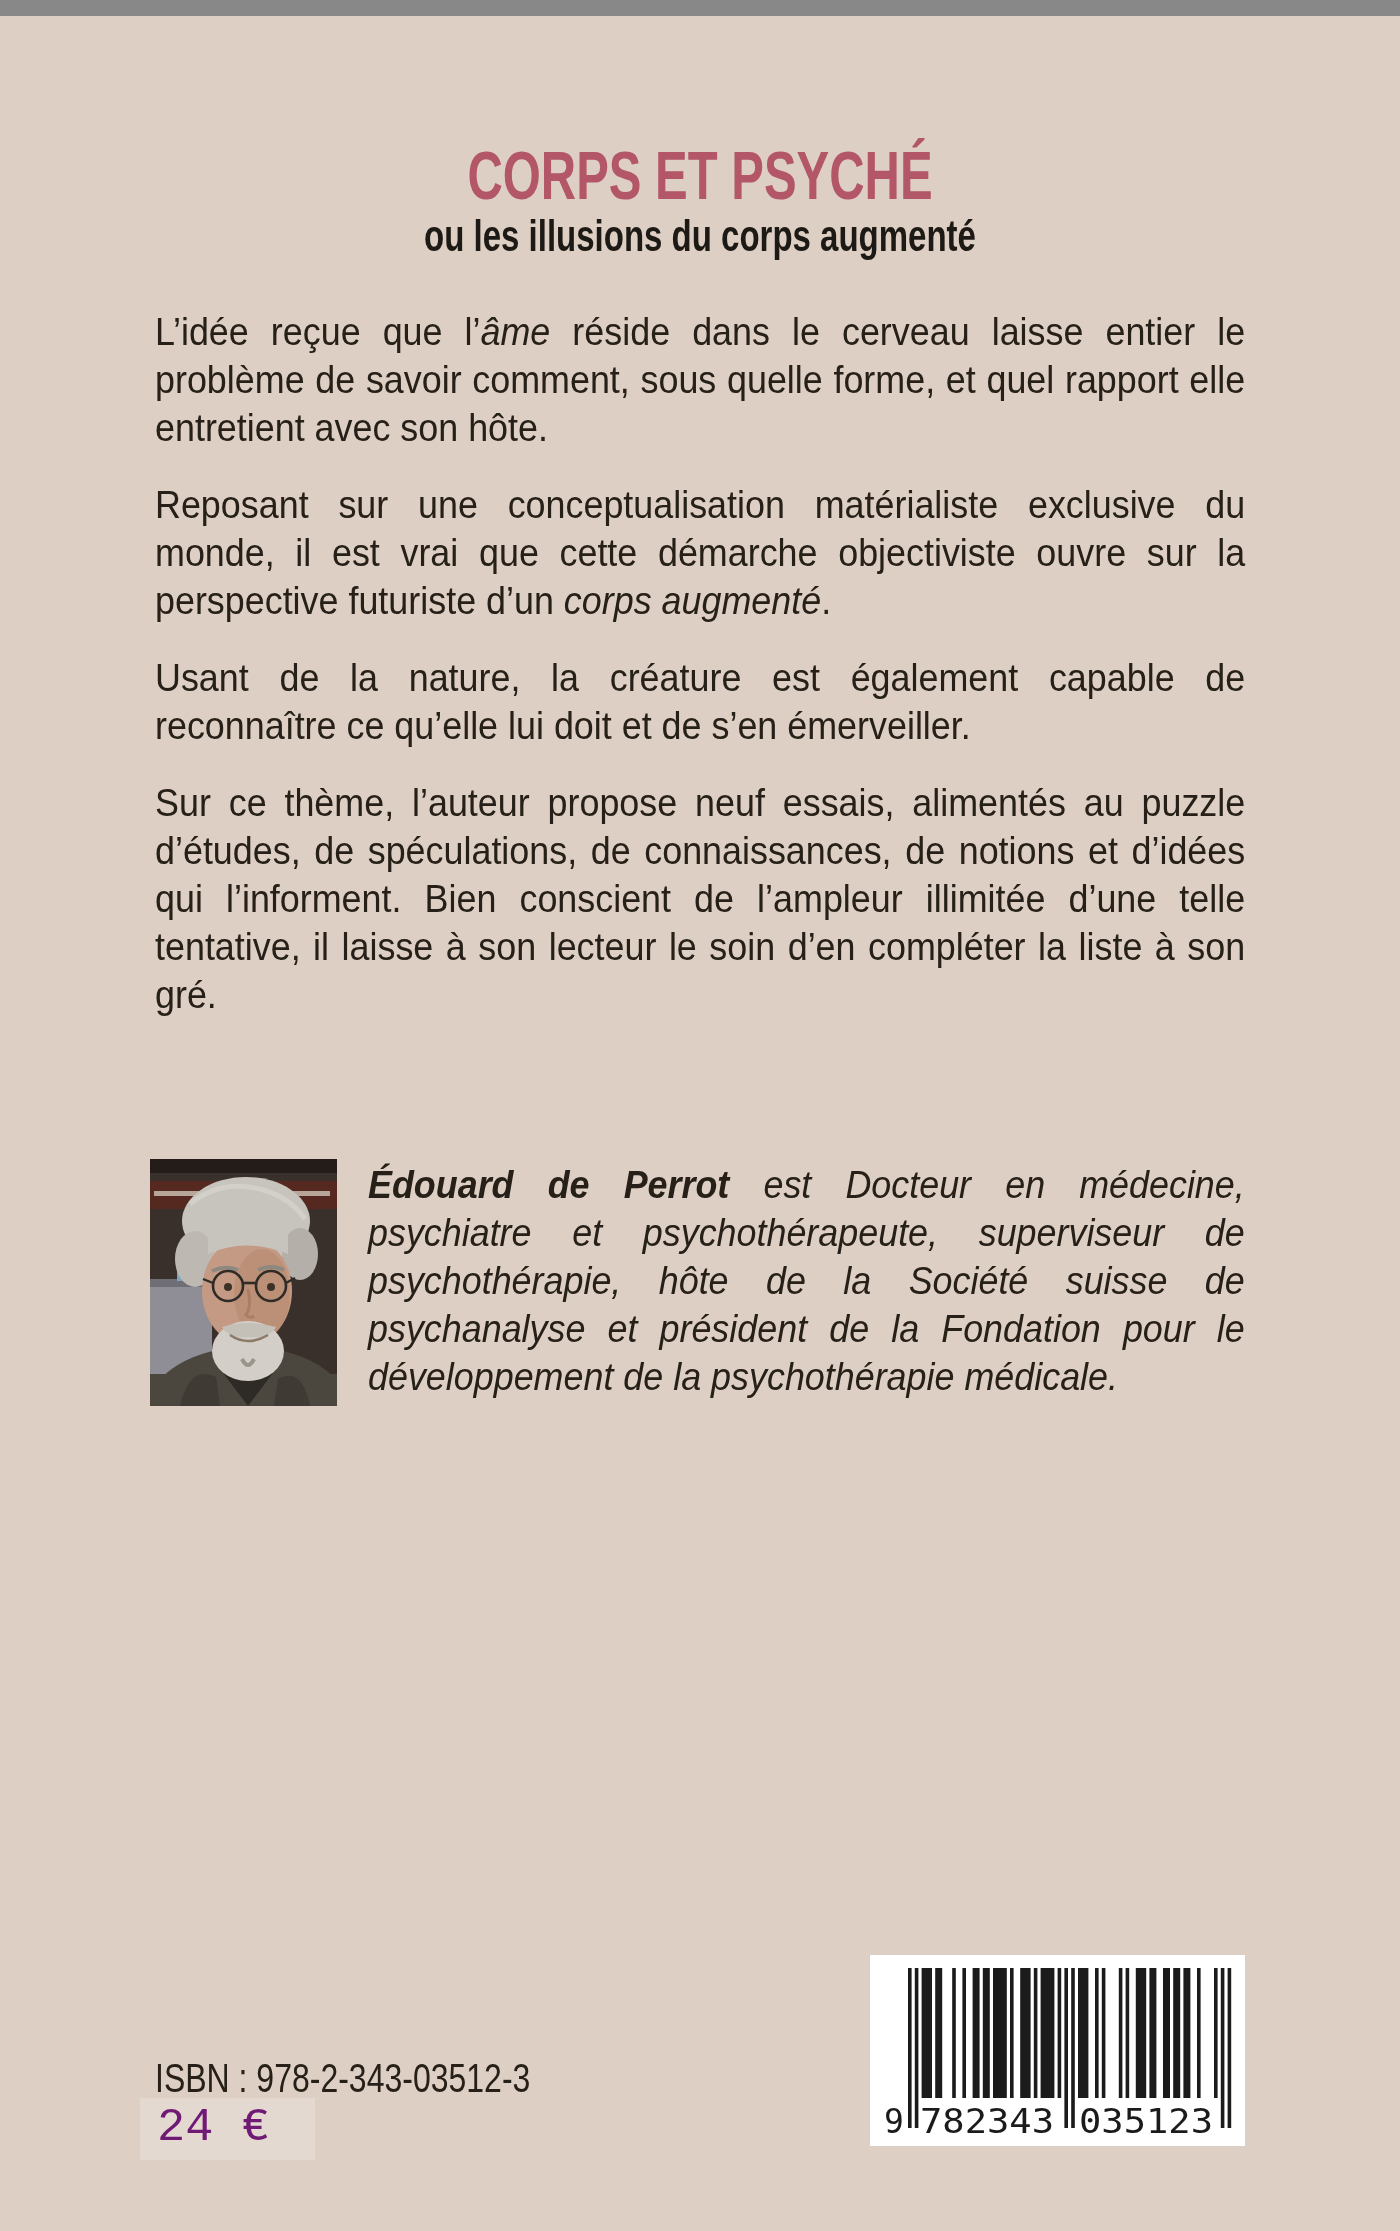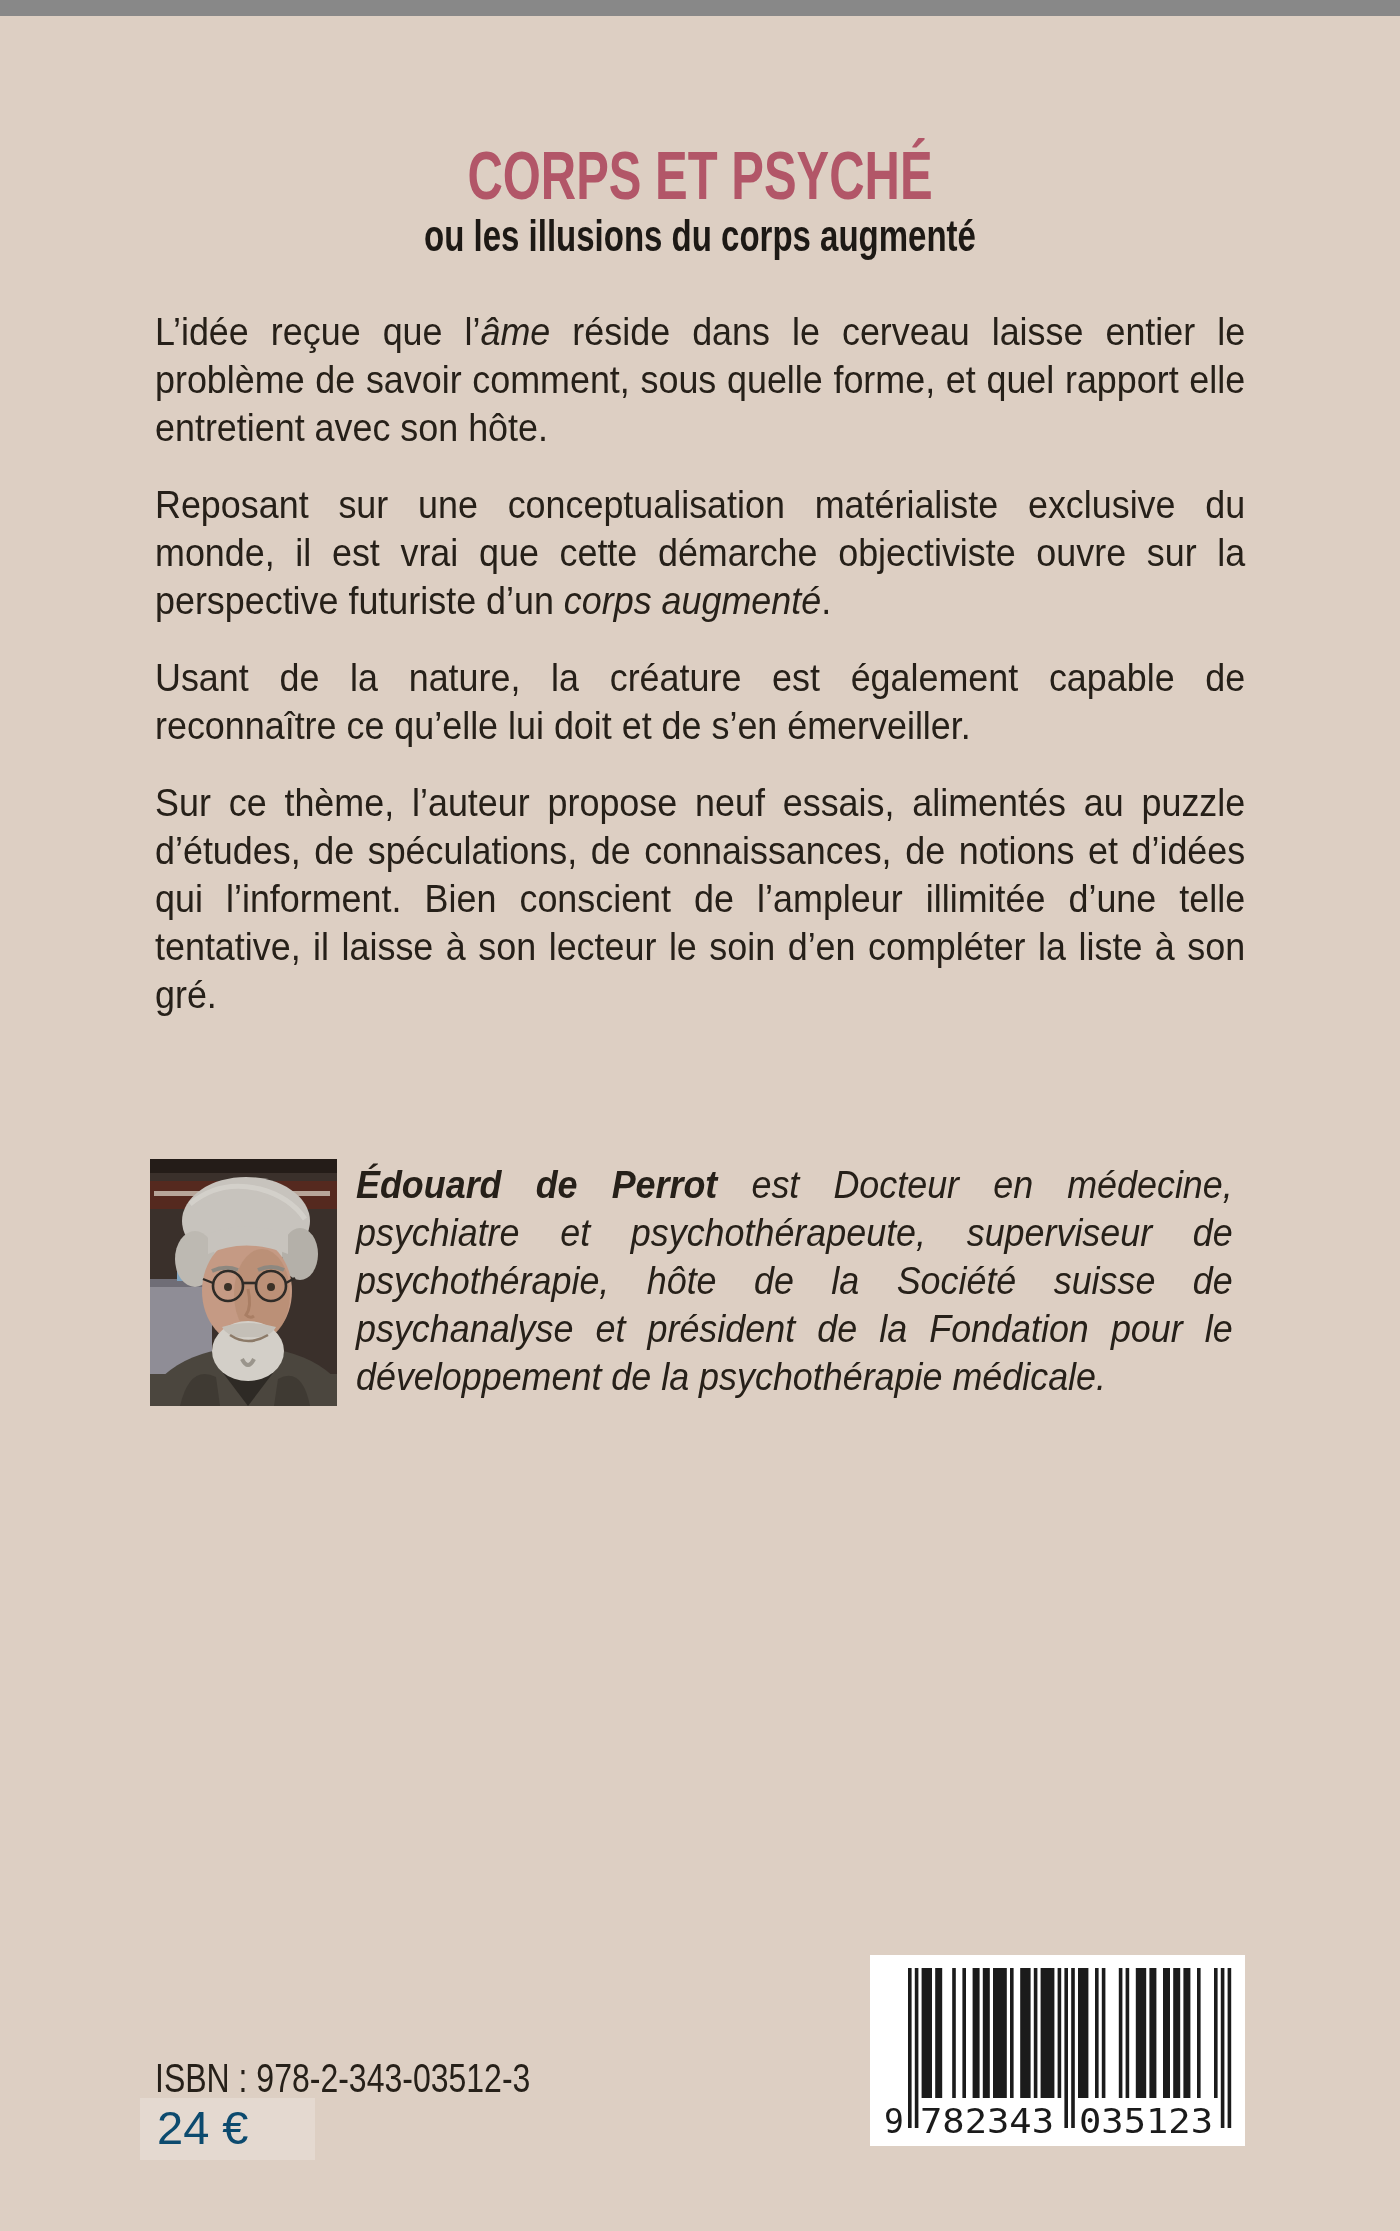--- a/index.html
+++ b/index.html
@@ -23,41 +23,41 @@
     position:absolute;top:292px;left:155px;width:1185px;
     transform:scaleX(0.92);transform-origin:0 0;
   }
   .copy p{
     margin:0 0 29px 0;font-size:39px;line-height:48px;
     text-align:justify;color:#262019;
   }
   .copy .it{font-style:italic;}
   .author{
     position:absolute;top:1143px;left:150px;width:1190px;
-    display:flex;gap:19px;align-items:flex-start;
+    display:flex;gap:31px;align-items:flex-start;
   }
   .photo{width:187px;height:247px;flex:0 0 auto;display:block;}
   .bio{
     width:953px;transform:scaleX(0.92);transform-origin:0 0;
     font-style:italic;font-size:39px;line-height:48px;text-align:justify;
     padding-top:2px;color:#262019;
   }
   .bio .name{font-weight:bold;}
   .isbn{
     position:absolute;left:155px;top:2038px;font-size:40px;line-height:48px;
     transform:scaleX(0.8);transform-origin:0 0;color:#262019;white-space:nowrap;
   }
   .price-bg{
     position:absolute;left:140px;top:2082px;width:175px;height:62px;
     background:rgba(255,255,255,0.22);
   }
   .price{
     position:absolute;left:157px;top:2086px;
-    font-family:Liberation Sans, sans-serif;font-size:47px;line-height:52px;
-    color:#0c4a6e;white-space:nowrap;
+    font-family:Liberation Mono, monospace;font-size:47px;line-height:52px;
+    color:#701a75;white-space:nowrap;
   }
   .barcode-box{
     position:absolute;left:870px;top:1939px;width:375px;height:191px;
     background:#ffffff;
   }
   .barcode-box svg{display:block;}
 </style>
 </head>
 <body>
 

